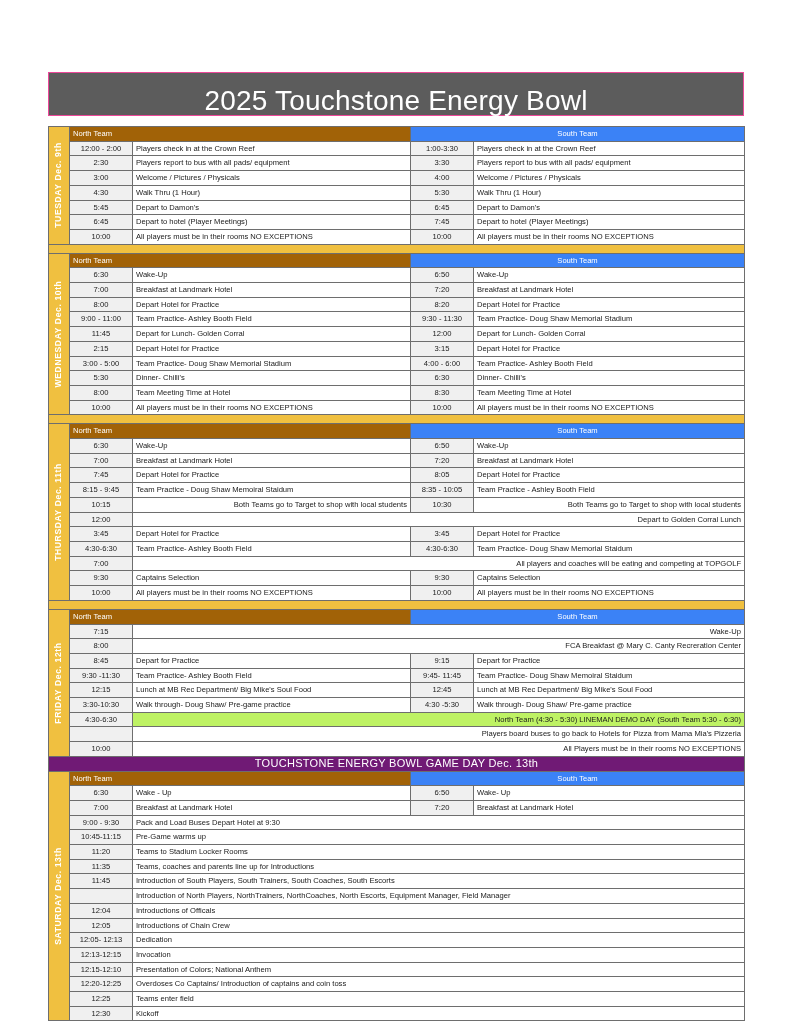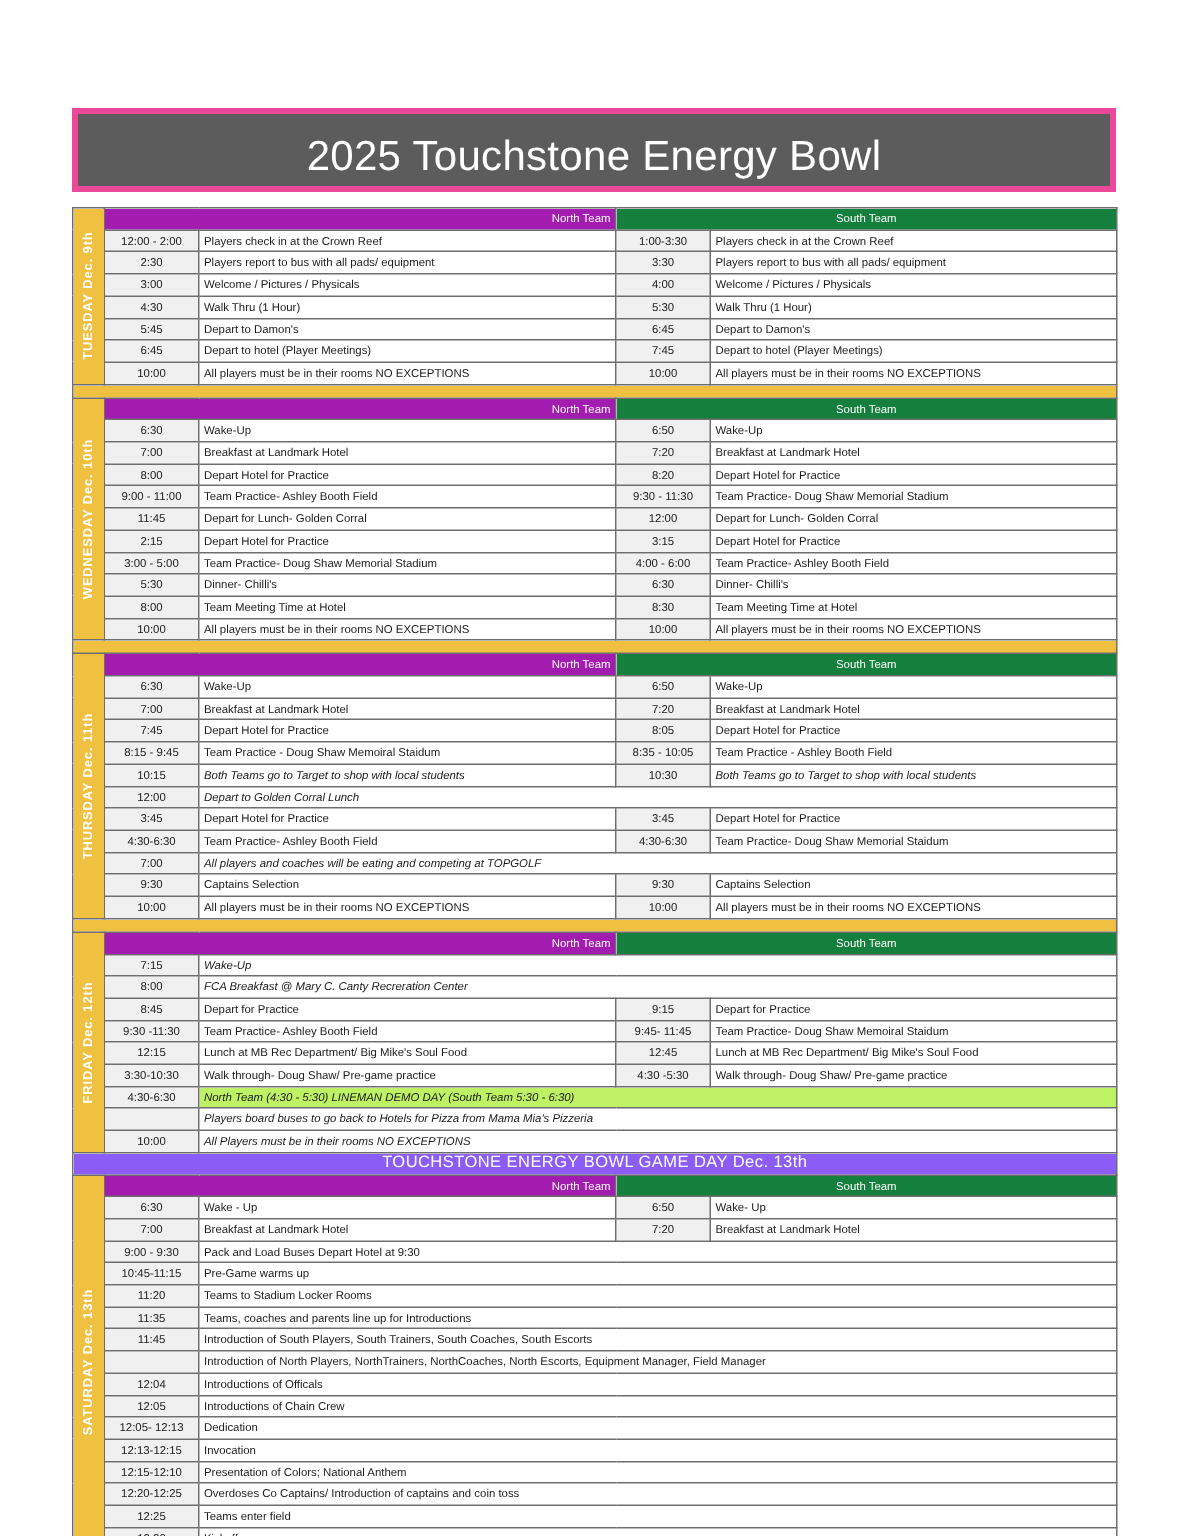--- a/index.html
+++ b/index.html
@@ -19,27 +19,27 @@
   #sheet {
     position: absolute;
     left: 48px; top: 72px;
     width: 696px;
   }
 
   
   .title-bar {
     background: #5c5c5c;
     color: #ffffff;
-    height: 56px;
+    height: 44px;
     line-height: 56px;
     text-align: center;
     font-size: 28px;
     font-weight: 400;
     letter-spacing: 0.2px;
-    border: 4px solid #ec4899;
+    border: 1px solid #ec4899;
   }
   .gap { height: 10px; background: #ffffff; }
 
   
   table.sched {
     width: 696px;
     border-collapse: collapse;
     table-layout: fixed;
     font-size: 7.6px;
     color: #1a1a1a;
@@ -83,47 +83,47 @@
   }
   td.day-spacer {
     background: #f0c040;
     border: 1px solid #f0c040;
     height: 9px;
   }
   tr.spacer-row td { height: 9px; line-height: 9px; }
 
   
   td.hdr-north {
-    background: #a21caf;
+    background: #a16207;
     color: #ffffff;
-    text-align: right;
+    text-align: left;
     border: 1px solid #3d85c8;
     font-size: 7.6px;
     height: 12px; line-height: 12px;
   }
   td.hdr-south {
-    background: #15803d;
+    background: #3b82f6;
     color: #ffffff;
     text-align: center;
     border: 1px solid #e0595e;
     font-size: 7.6px;
     height: 12px; line-height: 12px;
   }
 
   
   td.time { text-align: center; background: #f0f0f0; }
   td.text { text-align: left; background: #ffffff; }
   td.text.shade { background: #bef264; }
-  td.ctr { text-align: left; font-style: italic; }
+  td.ctr { text-align: right; }
   td.bold { font-weight: 700; }
   td.empty { background: #f0f0f0; }
 
   
   td.gameday {
-    background: #8b5cf6;
+    background: #701a75;
     color: #ffffff;
     text-align: center;
     font-weight: 700;
     font-size: 11px;
     height: 17px; line-height: 17px;
     border: 1px solid #f0c040;
     letter-spacing: 0.3px;
   }
 </style>
 </head>

